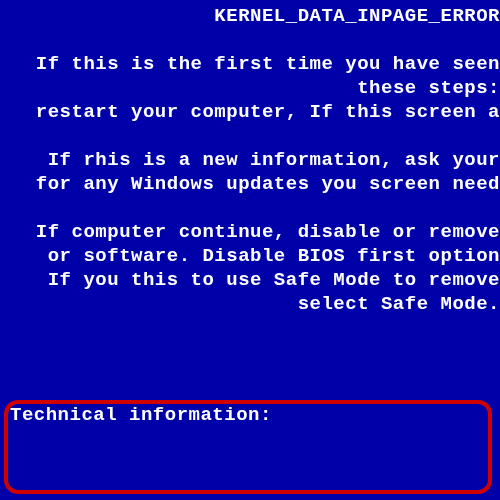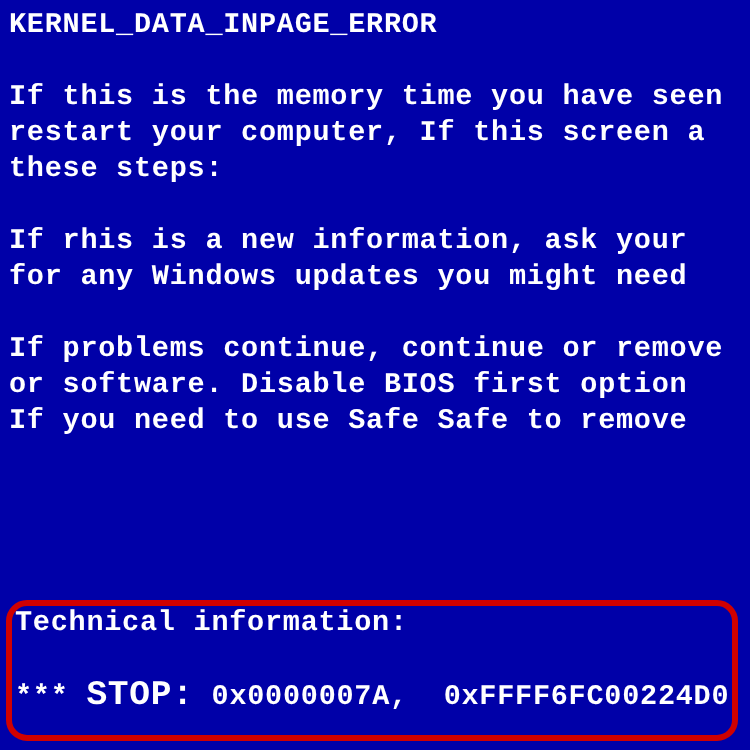--- a/index.html
+++ b/index.html
@@ -14,20 +14,21 @@
     color:#ffffff;
     font-family:"Lucida Console","Courier New",monospace;
     font-size:19px;
     line-height:24px;
     letter-spacing:0.5px;
     font-weight:bold;
   }
   .screen{
     padding:4px 0 0 6px;
     white-space:nowrap;
+    text-align:right;
   }
   .blk{
     margin-bottom:24px;
   }
   .blk .ln{
     height:24px;
   }
   .tech-box{
     position:absolute;
     left:4px;
@@ -58,39 +59,37 @@
 </head>
 <body>
 
 <div class="screen">
 
   <div class="blk">
     <div class="ln">KERNEL_DATA_INPAGE_ERROR</div>
   </div>
 
   <div class="blk">
-    <div class="ln">If this is the memory time you have seen</div>
+    <div class="ln">If this is the first time you have seen</div>
+    <div class="ln">these steps:</div>
     <div class="ln">restart your computer, If this screen a</div>
-    <div class="ln">these steps:</div>
   </div>
 
   <div class="blk">
     <div class="ln">If rhis is a new information, ask your</div>
-    <div class="ln">for any Windows updates you might need </div>
+    <div class="ln">for any Windows updates you screen need </div>
   </div>
 
   <div class="blk">
-    <div class="ln">If problems continue, continue or remove</div>
+    <div class="ln">If computer continue, disable or remove</div>
     <div class="ln">or software. Disable BIOS first option</div>
-    <div class="ln">If you need to use Safe Safe to remove </div>
+    <div class="ln">If you this to use Safe Mode to remove </div>
+    <div class="ln">select Safe Mode.</div>
   </div>
 
 </div>
 
 <div class="tech-lines">
   <div class="ln">Technical information:</div>
   <div class="gap"></div>
-  <div class="ln">
-    <span>*** </span><span class="stop-label">STOP:</span><span> 0x0000007A,</span><span>&nbsp;&nbsp;</span><span>0xFFFF6FC00224D0</span>
-  </div>
 </div>
 
 <div class="tech-box"></div>
 
 </body></html>

